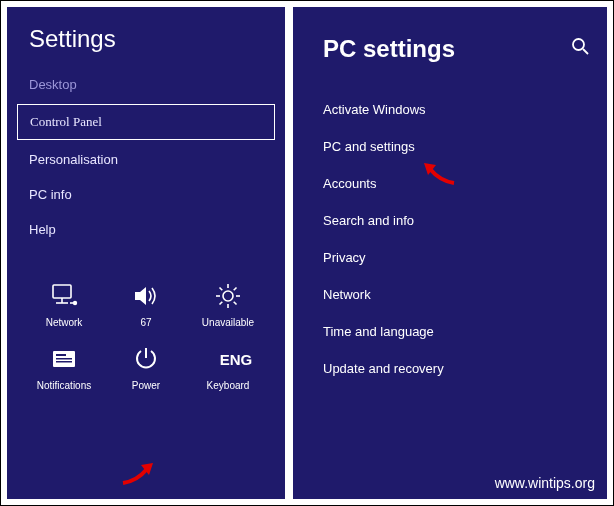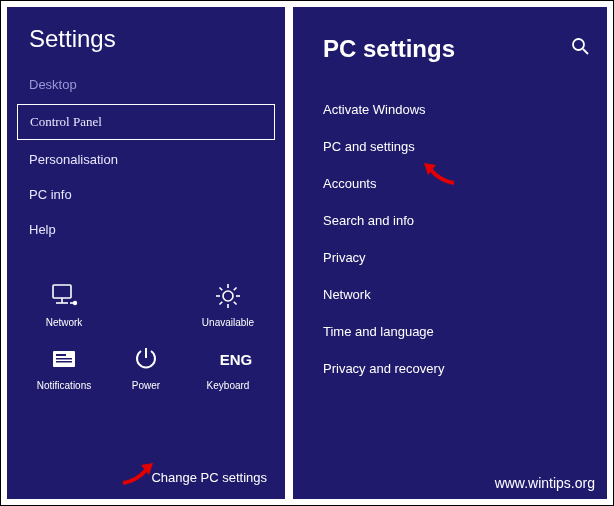--- a/index.html
+++ b/index.html
@@ -149,20 +149,30 @@
               <line x1="13" y1="15" x2="13" y2="20"></line>
               <line x1="7" y1="20" x2="19" y2="20"></line>
               <circle cx="26" cy="20" r="2.2" fill="#fff" stroke="none"></circle>
               <line x1="21" y1="20" x2="24" y2="20"></line>
             </svg>
           </div>
           <div class="tile-label">Network</div>
         </div>
         <div class="tile">
           <div class="tile-icon">
+            <svg width="30" height="26" viewBox="0 0 30 26" fill="#fff">
+              <path d="M4 9 L9 9 L15 4 L15 22 L9 17 L4 17 Z"></path>
+              <path d="M18 8 Q22 13 18 18" fill="none" stroke="#fff" stroke-width="1.6"></path>
+              <path d="M21 5 Q27 13 21 21" fill="none" stroke="#fff" stroke-width="1.6"></path>
+            </svg>
+          </div>
+          <div class="tile-label">67</div>
+        </div>
+        <div class="tile">
+          <div class="tile-icon">
             <svg width="30" height="26" viewBox="0 0 30 26" fill="none" stroke="#fff" stroke-width="1.6">
               <circle cx="15" cy="13" r="5"></circle>
               <line x1="15" y1="1" x2="15" y2="5"></line>
               <line x1="15" y1="21" x2="15" y2="25"></line>
               <line x1="3" y1="13" x2="7" y2="13"></line>
               <line x1="23" y1="13" x2="27" y2="13"></line>
               <line x1="6.5" y1="4.5" x2="9.3" y2="7.3"></line>
               <line x1="20.7" y1="18.7" x2="23.5" y2="21.5"></line>
               <line x1="23.5" y1="4.5" x2="20.7" y2="7.3"></line>
               <line x1="9.3" y1="18.7" x2="6.5" y2="21.5"></line>
@@ -194,21 +204,20 @@
         </div>
         <div class="tile">
           <div class="tile-icon">
             <span class="tile-eng">ENG</span>
           </div>
           <div class="tile-label">Keyboard</div>
         </div>
       </div>
     </div>
 
-    <div class="change-link">Change PC settings</div>
 
     <div class="arrow" style="left:112px; bottom:12px;">
       <svg width="40" height="28" viewBox="0 0 40 28">
         <path d="M4 24 Q18 22 28 10" fill="none" stroke="#e30000" stroke-width="4"></path>
         <path d="M22 6 L34 4 L30 16 Z" fill="#e30000"></path>
       </svg>
     </div>
   </div>
 
   <div class="panel right-panel">
@@ -221,21 +230,21 @@
     </div>
 
     <div class="nav-list">
       <div class="nav-item">Activate Windows</div>
       <div class="nav-item">PC and settings</div>
       <div class="nav-item">Accounts</div>
       <div class="nav-item">Search and info</div>
       <div class="nav-item">Privacy</div>
       <div class="nav-item">Network</div>
       <div class="nav-item">Time and language</div>
-      <div class="nav-item">Privacy and recovery</div>
+      <div class="nav-item">Update and recovery</div>
     </div>
 
     <div class="arrow" style="left:125px; top:152px;">
       <svg width="40" height="28" viewBox="0 0 40 28">
         <path d="M36 24 Q22 22 12 10" fill="none" stroke="#e30000" stroke-width="4"></path>
         <path d="M18 6 L6 4 L10 16 Z" fill="#e30000"></path>
       </svg>
     </div>
 
     <div class="watermark">www.wintips.org</div>

